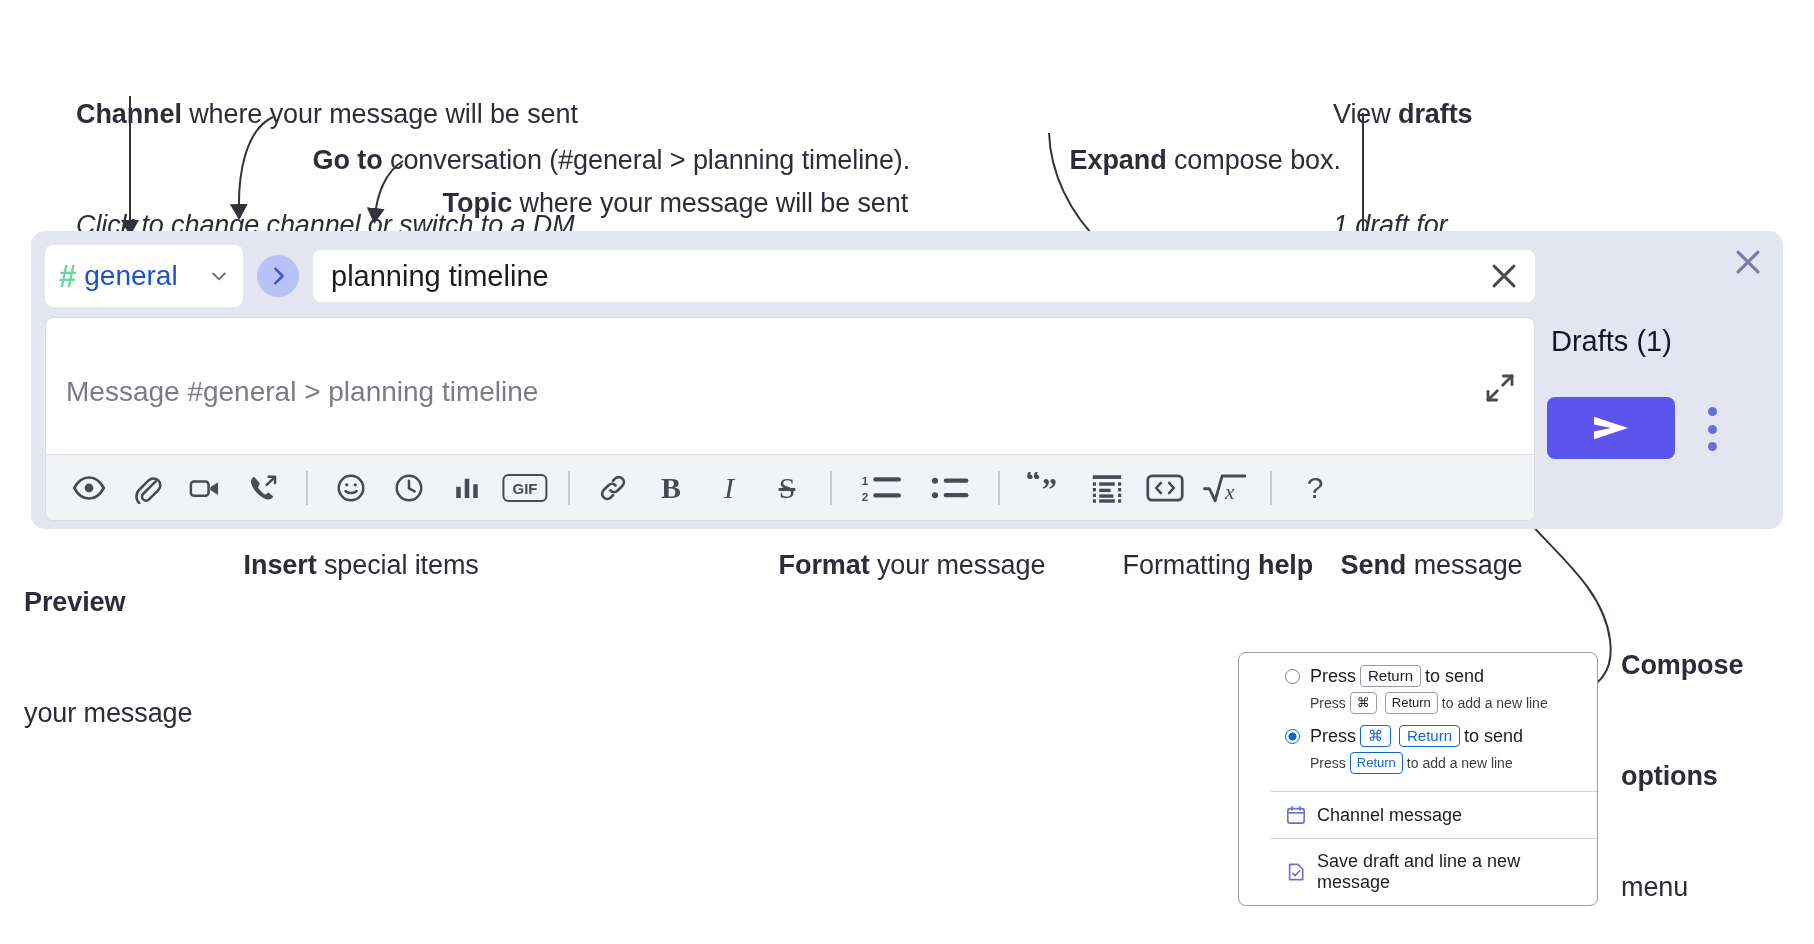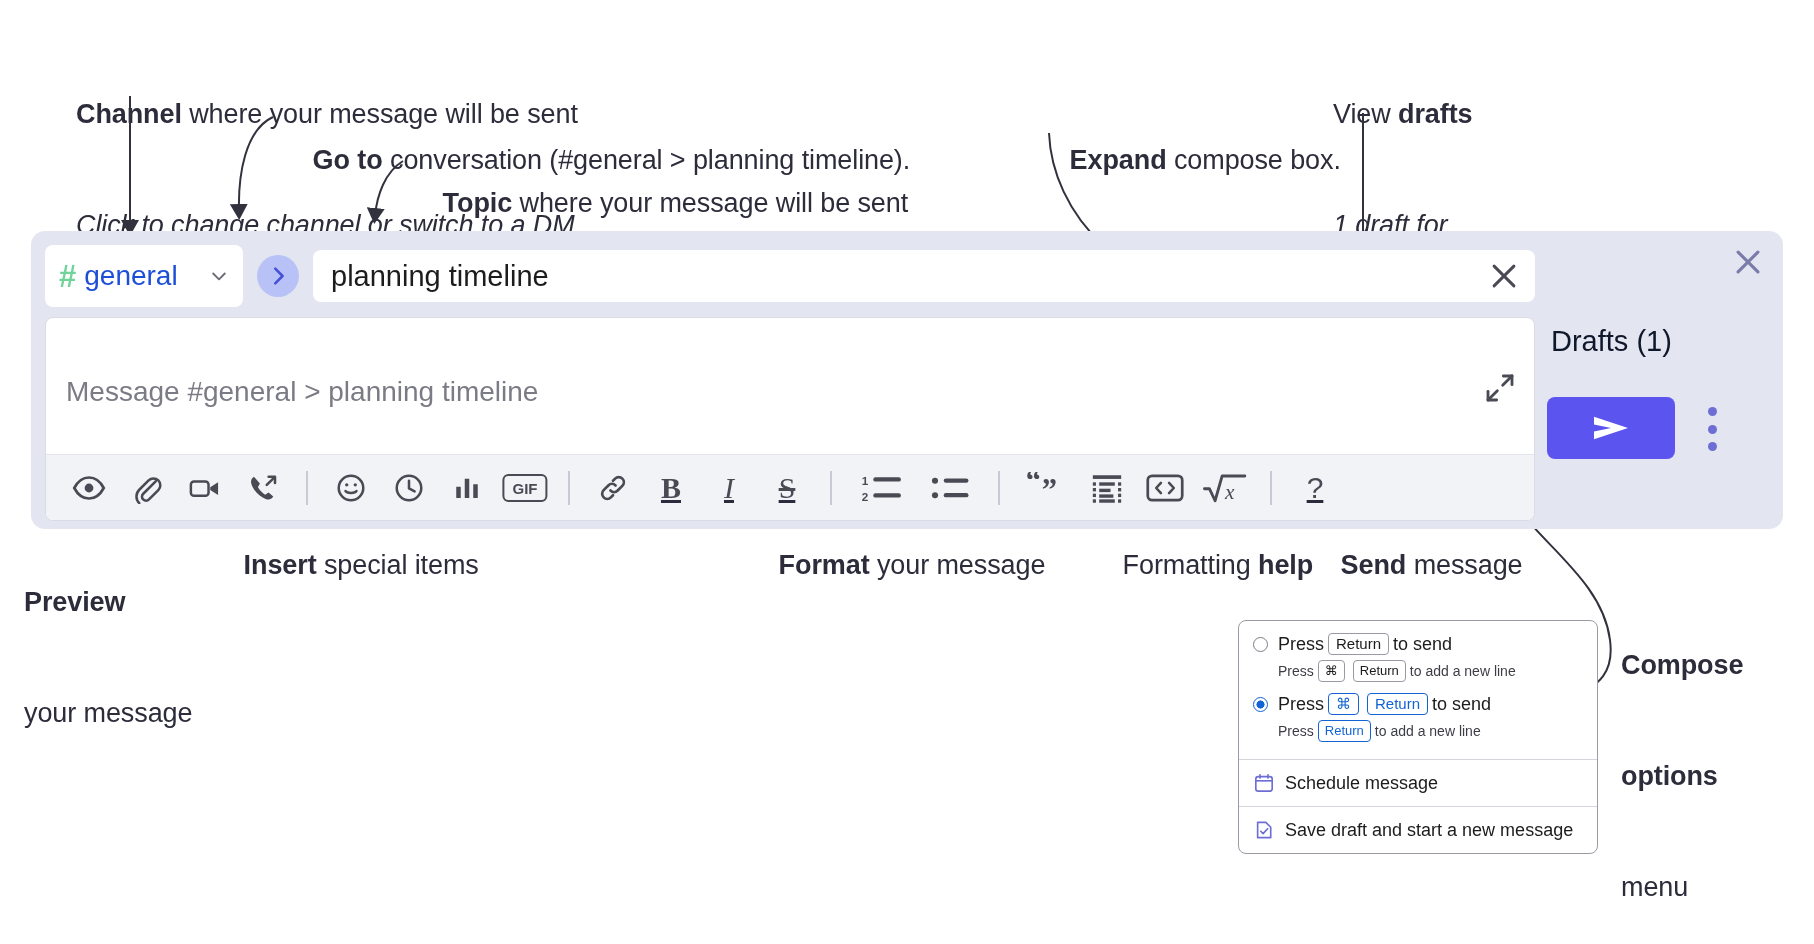--- a/index.html
+++ b/index.html
@@ -175,21 +175,20 @@
     box-sizing: border-box;
   }
   .tb-item {
     width: 58px;
     height: 52px;
     display: flex;
     align-items: center;
     justify-content: center;
     cursor: pointer;
     flex: 0 0 auto;
-    text-decoration: underline;
   }
   .tb-sep {
     width: 2px;
     height: 34px;
     background: #c9cbd4;
     margin: 0 14px;
     flex: 0 0 auto;
   }
 
   
@@ -239,28 +238,29 @@
     width: 9px;
     height: 9px;
     border-radius: 50%;
     background: #6d6ed4;
   }
 
   
   #menu {
     position: absolute;
     left: 1238px;
-    top: 620px;
+    top: 652px;
     width: 360px;
     background: #ffffff;
     border: 1px solid #9b9ba5;
     border-radius: 8px;
     box-sizing: border-box;
     font-size: 17px;
     color: #1d1c1d;
+    padding-left: 32px;
   }
   .menu-sec { padding: 10px 0 8px 0; }
   .radio-row {
     display: flex;
     align-items: center;
     padding: 2px 14px;
     cursor: pointer;
   }
   .radio {
     width: 15px; height: 15px;
@@ -660,30 +660,30 @@
     <div class="menu-div"></div>
 
     <div class="menu-item">
       <span class="mi-icon">
         <svg width="20" height="20" viewBox="0 0 22 22">
           <rect x="2" y="4" width="18" height="16" rx="2.6" fill="none" stroke="#6d6ed4" stroke-width="1.8"></rect>
           <path d="M2 8.6 L20 8.6" stroke="#6d6ed4" stroke-width="1.8"></path>
           <path d="M6.6 2 L6.6 5.6 M15.4 2 L15.4 5.6" stroke="#6d6ed4" stroke-width="1.8" stroke-linecap="round"></path>
         </svg>
       </span>
-      <span>Schedule message</span>
+      <span>Channel message</span>
     </div>
 
 
     <div class="menu-div"></div>
 
     <div class="menu-item" style="padding-bottom:12px;">
       <span class="mi-icon">
         <svg width="20" height="20" viewBox="0 0 22 22">
           <path d="M4 2.6 L13 2.6 L18.4 8 L18.4 19.4 L4 19.4 Z" fill="none" stroke="#6d6ed4" stroke-width="1.8" stroke-linejoin="round"></path>
           <path d="M7.4 12.4 L10 15 L15 9.6" fill="none" stroke="#6d6ed4" stroke-width="1.8" stroke-linecap="round" stroke-linejoin="round"></path>
         </svg>
       </span>
-      <span>Save draft and start a new message</span>
+      <span>Save draft and line a new message</span>
     </div>
   </div>
 
 </div>
 
 </body></html>

